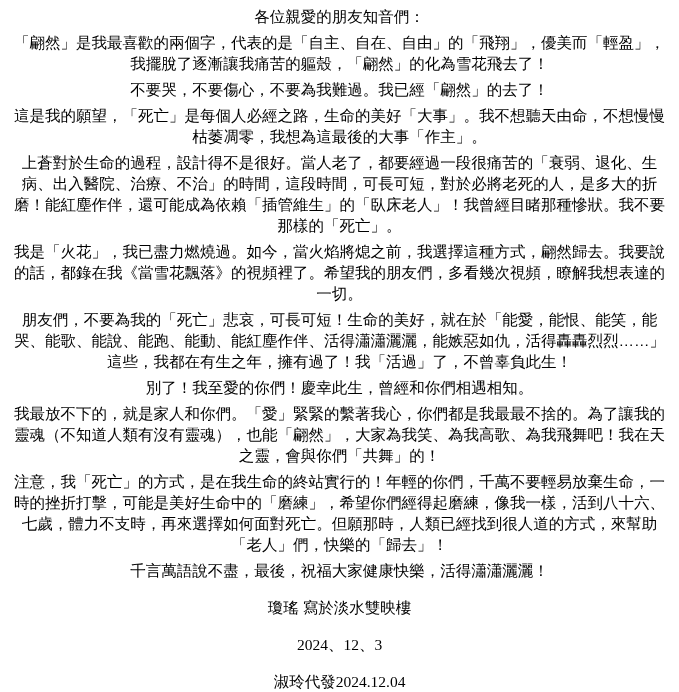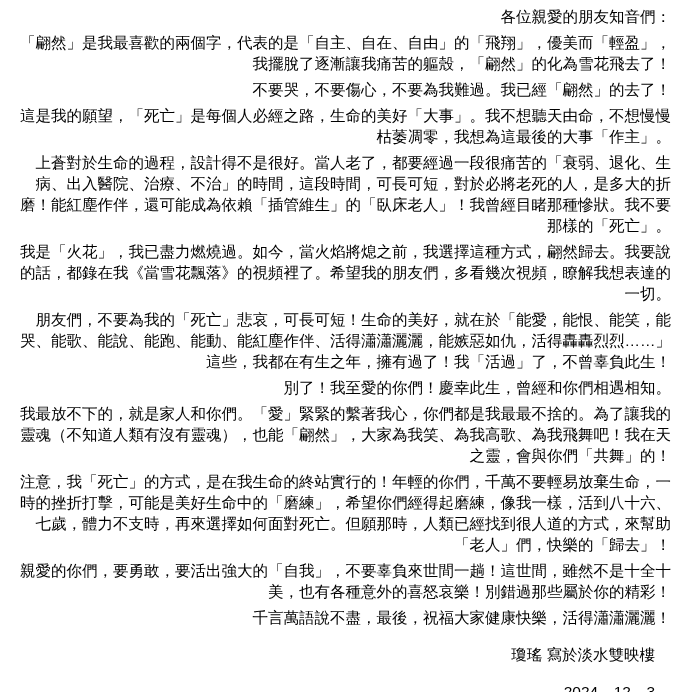--- a/index.html
+++ b/index.html
@@ -14,53 +14,53 @@
     font-family: "Liberation Sans", sans-serif;
     color: #000000;
   }
   .page {
     box-sizing: border-box;
     width: 679px;
     height: 692px;
     padding: 6px 8px 0 8px;
     font-size: 15.5px;
     line-height: 21px;
-    text-align: right;
+    text-align: center;
     overflow: hidden;
   }
   .para {
     margin: 0 0 5px 0;
     word-break: break-all;
     overflow-wrap: break-word;
   }
   .signature {
     margin: 0;
   }
   .signature .sig-line {
     margin: 16px;
     line-height: 21px;
+    font-family: Liberation Serif, serif;
   }
 </style>
 </head>
 <body>
 
 <div class="page">
   <p class="para">各位親愛的朋友知音們：</p>
 
   <div id="letter-body">
       <p class="para">「翩然」是我最喜歡的兩個字，代表的是「自主、自在、自由」的「飛翔」，優美而「輕盈」，我擺脫了逐漸讓我痛苦的軀殼，「翩然」的化為雪花飛去了！</p>
       <p class="para">不要哭，不要傷心，不要為我難過。我已經「翩然」的去了！</p>
       <p class="para">這是我的願望，「死亡」是每個人必經之路，生命的美好「大事」。我不想聽天由命，不想慢慢枯萎凋零，我想為這最後的大事「作主」。</p>
       <p class="para">上蒼對於生命的過程，設計得不是很好。當人老了，都要經過一段很痛苦的「衰弱、退化、生病、出入醫院、治療、不治」的時間，這段時間，可長可短，對於必將老死的人，是多大的折磨！能紅塵作伴，還可能成為依賴「插管維生」的「臥床老人」！我曾經目睹那種慘狀。我不要那樣的「死亡」。</p>
       <p class="para">我是「火花」，我已盡力燃燒過。如今，當火焰將熄之前，我選擇這種方式，翩然歸去。我要說的話，都錄在我《當雪花飄落》的視頻裡了。希望我的朋友們，多看幾次視頻，瞭解我想表達的一切。</p>
       <p class="para">朋友們，不要為我的「死亡」悲哀，可長可短！生命的美好，就在於「能愛，能恨、能笑，能哭、能歌、能說、能跑、能動、能紅塵作伴、活得瀟瀟灑灑，能嫉惡如仇，活得轟轟烈烈……」這些，我都在有生之年，擁有過了！我「活過」了，不曾辜負此生！</p>
       <p class="para">別了！我至愛的你們！慶幸此生，曾經和你們相遇相知。</p>
       <p class="para">我最放不下的，就是家人和你們。「愛」緊緊的繫著我心，你們都是我最最不捨的。為了讓我的靈魂（不知道人類有沒有靈魂），也能「翩然」，大家為我笑、為我高歌、為我飛舞吧！我在天之靈，會與你們「共舞」的！</p>
       <p class="para">注意，我「死亡」的方式，是在我生命的終站實行的！年輕的你們，千萬不要輕易放棄生命，一時的挫折打擊，可能是美好生命中的「磨練」，希望你們經得起磨練，像我一樣，活到八十六、七歲，體力不支時，再來選擇如何面對死亡。但願那時，人類已經找到很人道的方式，來幫助「老人」們，快樂的「歸去」！</p>
-      <p class="para">親愛的你們，要勇敢，要活出強大的「自我」，不要辜負來世間一趟！這世間，雖然不是十全十美，也有各種意外的喜怒哀樂！別錯過那些屬於你的精彩！</p>
       <p class="para">千言萬語說不盡，最後，祝福大家健康快樂，活得瀟瀟灑灑！</p>
     </div>
 
   <div class="signature">
     <div class="sig-line">瓊瑤 寫於淡水雙映樓</div>
     <div class="sig-line">2024、12、3</div>
     <div class="sig-line">淑玲代發2024.12.04</div>
   </div>
 </div>
 

